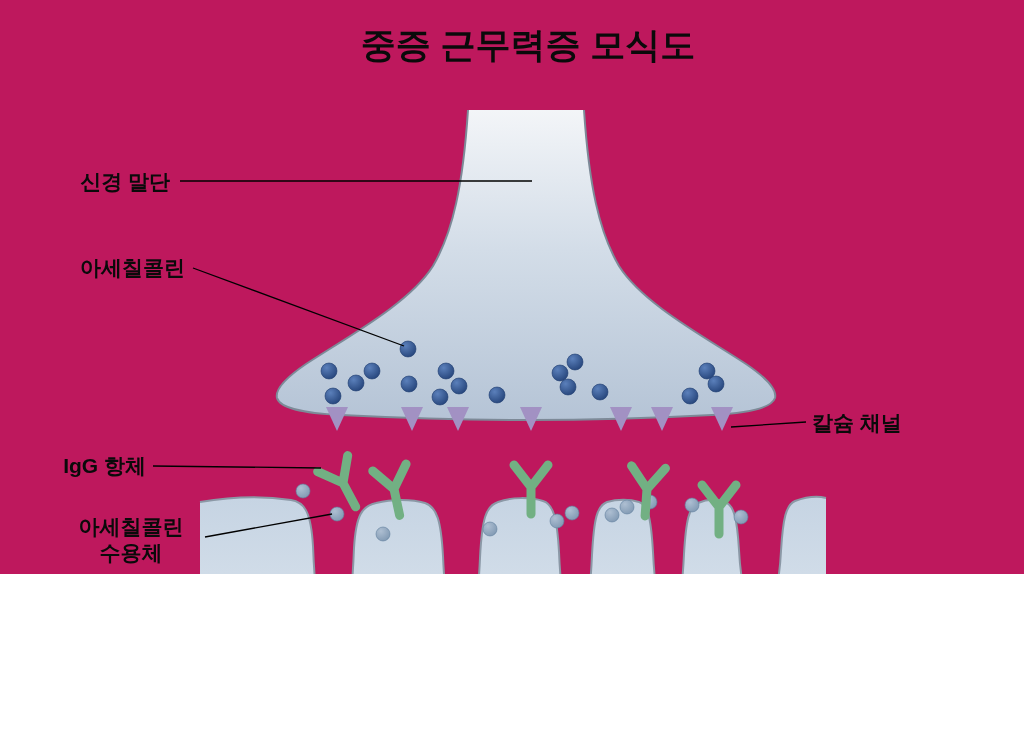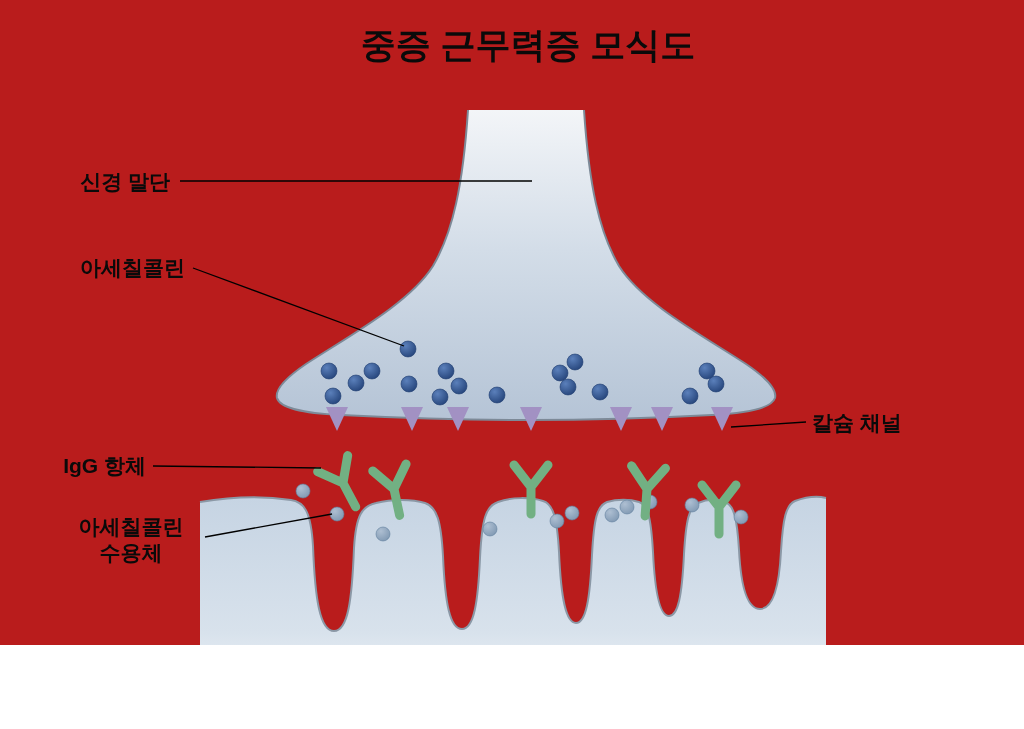--- a/index.html
+++ b/index.html
@@ -4,22 +4,22 @@
 <style>
   html, body {
     margin: 0;
     padding: 0;
     background: #ffffff;
     font-family: "Liberation Sans", "DejaVu Sans", sans-serif;
   }
   .canvas-wrap {
     position: relative;
     width: 1024px;
-    height: 645px;
-    background: #b91c1c;
+    height: 574px;
+    background: #be185d;
     overflow: hidden;
   }
   svg text {
     fill: #0a0a0a;
     font-family: "Liberation Sans", "DejaVu Sans", sans-serif;
     font-weight: 700;
   }
   .title-text  { font-size: 35px; }
   .label-text  { font-size: 21px; }
   .pointer-line { stroke: #000000; stroke-width: 1.3; fill: none; }

